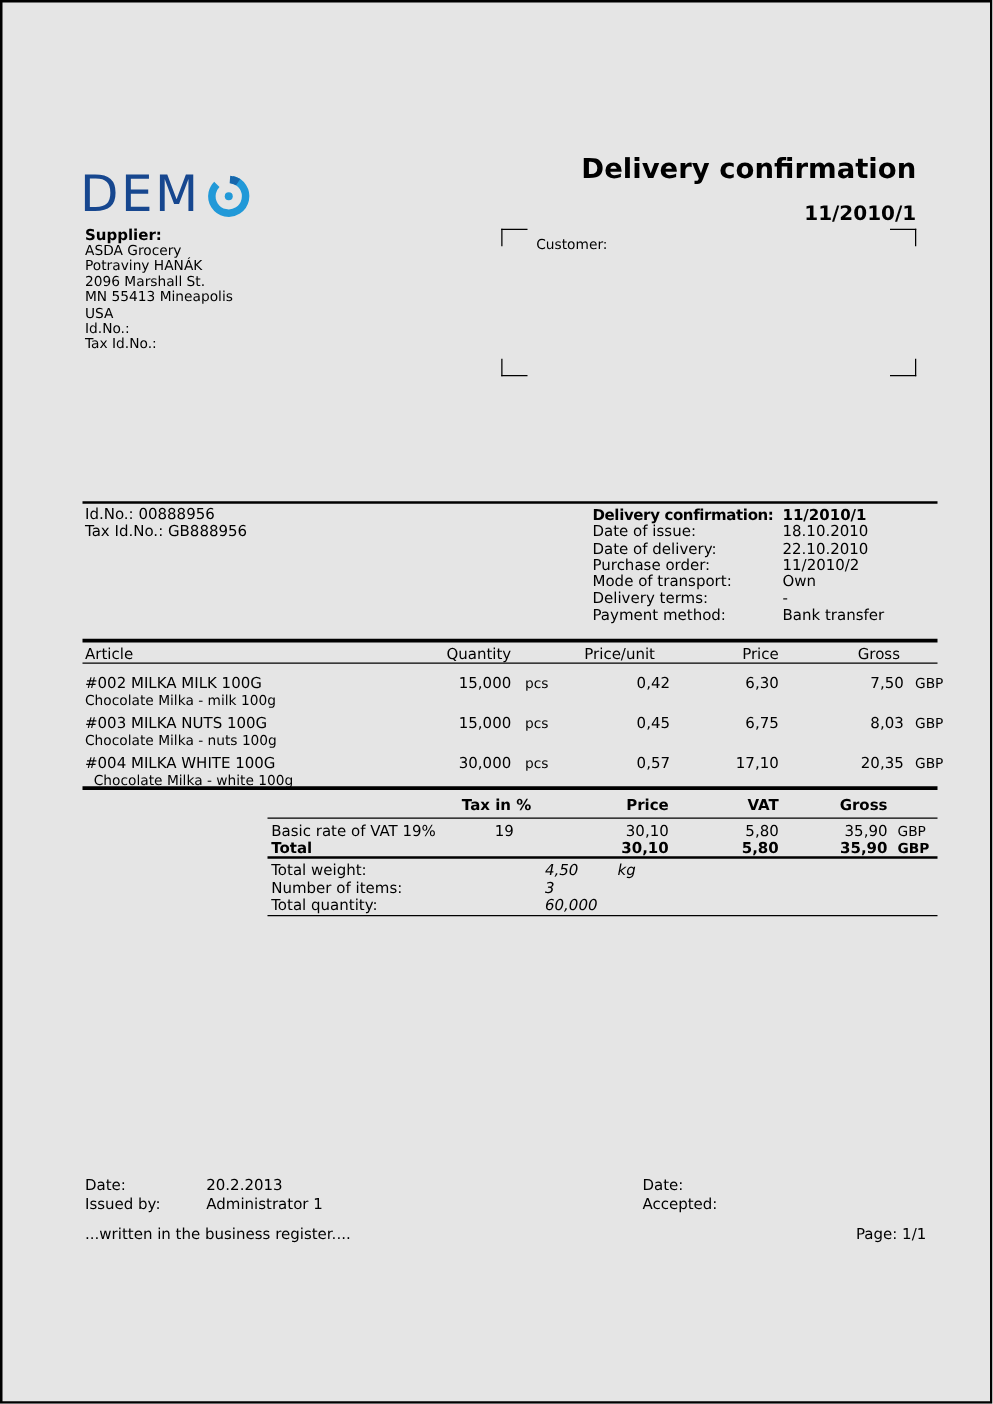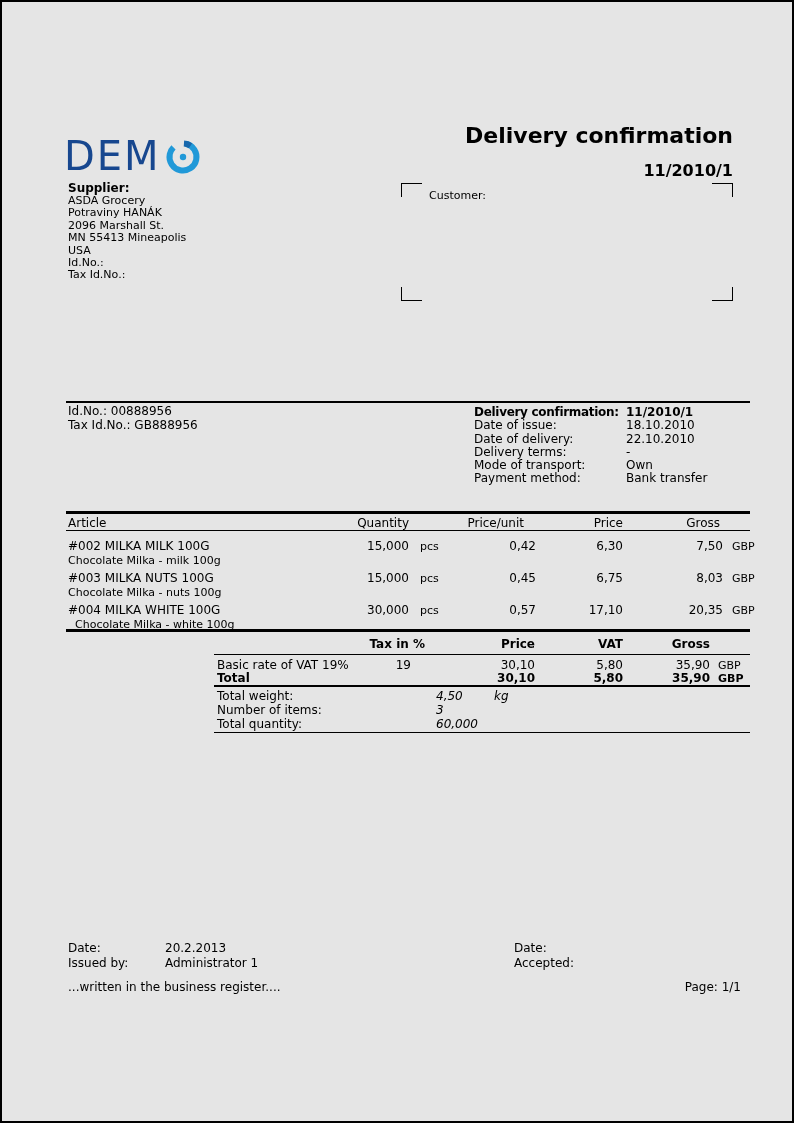--- a/index.html
+++ b/index.html
@@ -80,26 +80,30 @@
     </div>
     <div class="det-row">
       <span>Date of issue:</span>
       <span class="det-val">18.10.2010</span>
     </div>
     <div class="det-row">
       <span>Date of delivery:</span>
       <span class="det-val">22.10.2010</span>
     </div>
     <div class="det-row">
+      <span>Purchase order:</span>
+      <span class="det-val">11/2010/2</span>
+    </div>
+    <div class="det-row">
+      <span>Mode of transport:</span>
+      <span class="det-val">Own</span>
+    </div>
+    <div class="det-row">
       <span>Delivery terms:</span>
       <span class="det-val">-</span>
-    </div>
-    <div class="det-row">
-      <span>Mode of transport:</span>
-      <span class="det-val">Own</span>
     </div>
     <div class="det-row">
       <span>Payment method:</span>
       <span class="det-val">Bank transfer</span>
     </div>
   </div>
 
   <div class="rule" style="left:64px; top:509px; width:684px; height:3px;"></div>
 
   <div>

